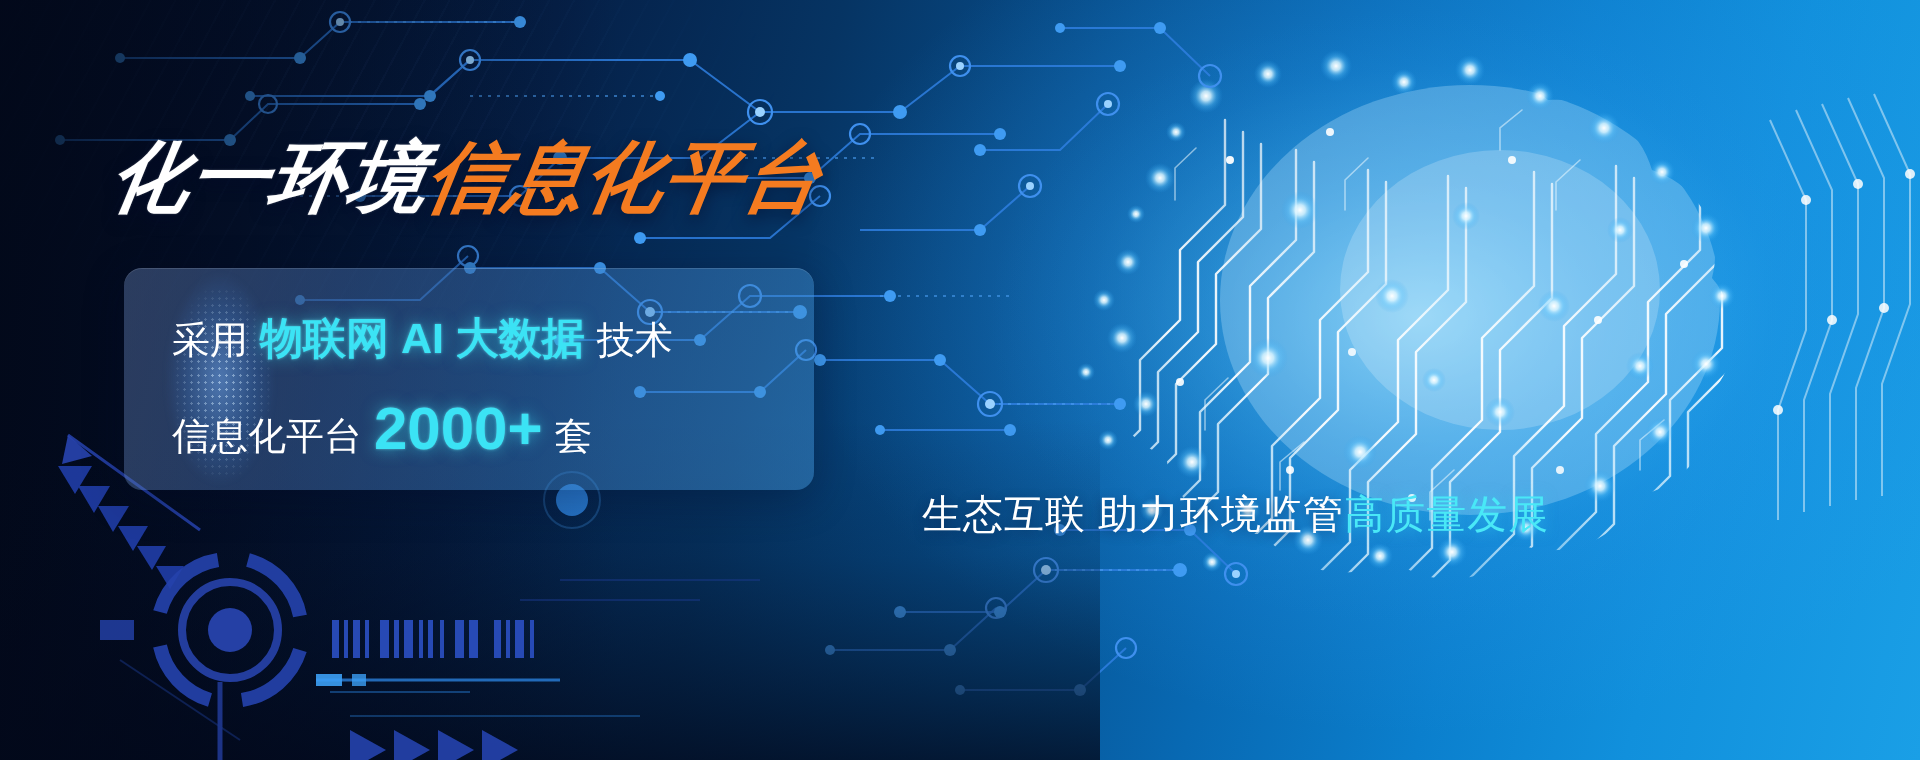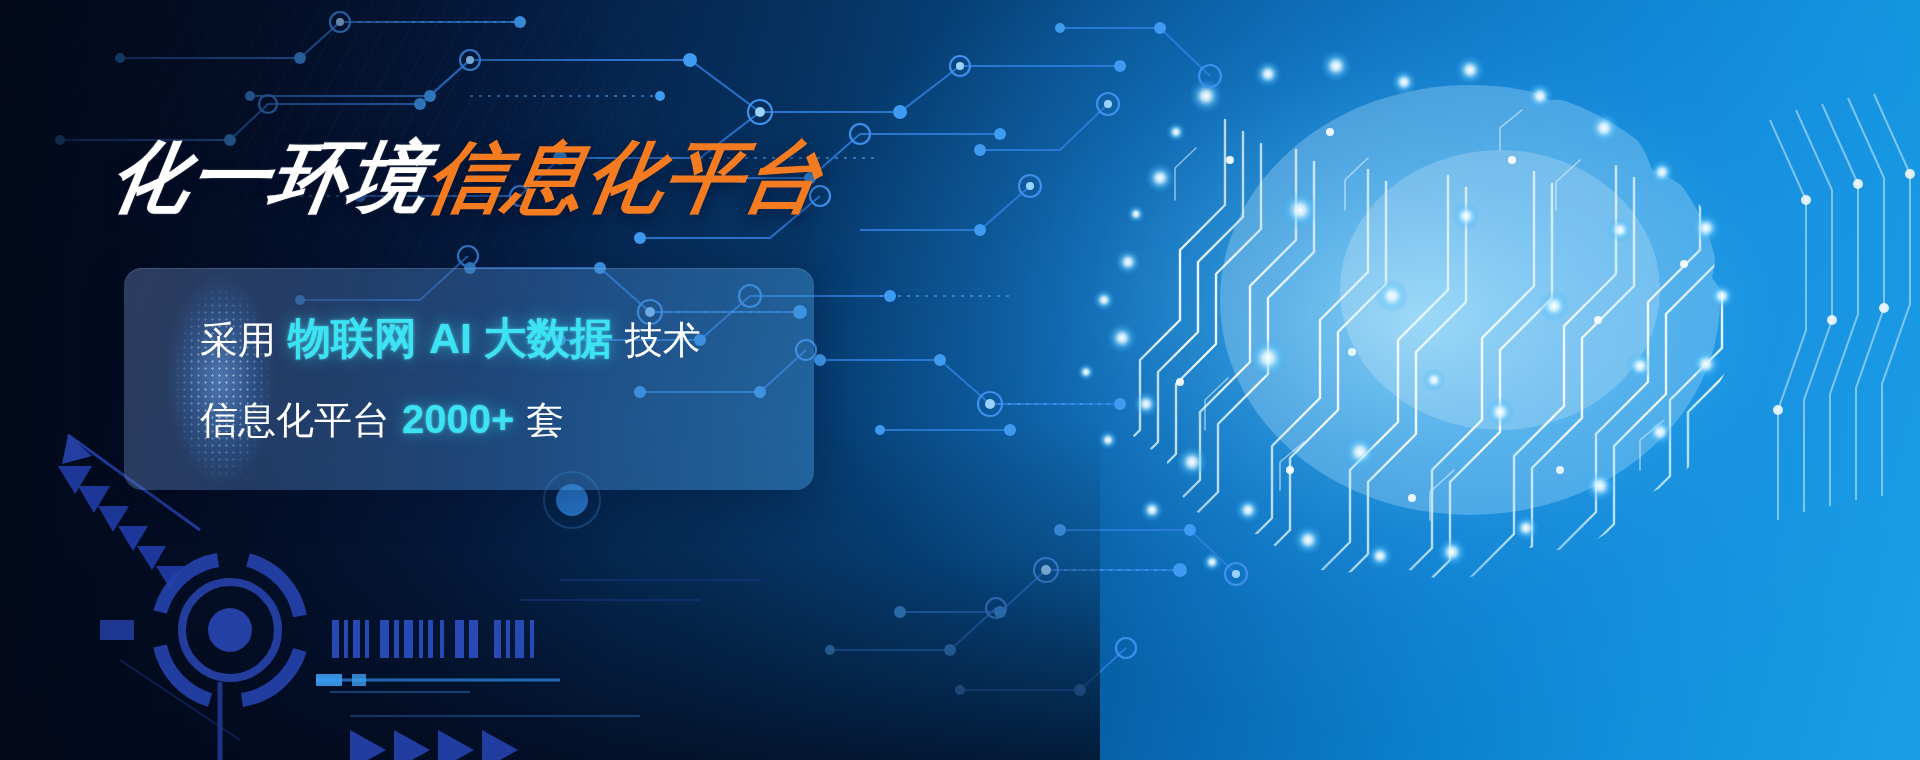--- a/index.html
+++ b/index.html
@@ -70,25 +70,25 @@
     filter:blur(3px);
   }
   .card-dots{
     position:absolute;left:50px;top:20px;width:96px;height:190px;
     background-image:radial-gradient(rgba(210,235,255,0.55) 1px, transparent 1.2px);
     background-size:7px 7px;
     -webkit-mask-image:radial-gradient(ellipse at center,#000 0%,rgba(0,0,0,0.55) 45%,transparent 75%);
     mask-image:radial-gradient(ellipse at center,#000 0%,rgba(0,0,0,0.55) 45%,transparent 75%);
   }
   .card-rows{position:absolute;left:0;top:0;width:100%;height:100%;}
-  .row{position:absolute;left:48px;white-space:nowrap;color:#ffffff;margin-left:28px;}
+  .row{position:absolute;left:48px;white-space:nowrap;color:#ffffff;}
   .row1{top:42px;font-size:43px;}
   .row2{top:126px;font-size:43px;}
   .cy{color:#3BE3F5;text-shadow:0 0 16px rgba(59,227,245,0.55),0 0 3px rgba(120,245,255,0.6);font-weight:bold;}
-  .big{font-size:40px;font-weight:bold;}
+  .big{font-size:60px;font-weight:bold;}
   .sm{font-size:38px;}
 
   
   .tagline{
     position:absolute;left:922px;top:487px;white-space:nowrap;
     font-size:40px;color:#ffffff;letter-spacing:1px;
     text-shadow:0 3px 12px rgba(0,20,60,0.45);
   }
   .tagline .cy2{color:#49E8F7;text-shadow:0 0 14px rgba(60,220,250,0.5);}
 
@@ -476,14 +476,17 @@
         <span class="sm">技术</span>
       </div>
       <div class="row row2">
         <span class="sm">信息化平台</span>
         <span class="cy big">2000+</span>
         <span class="sm">套</span>
       </div>
     </div>
   </div>
 
+  <div class="tagline">
+    <span>生态互联 助力环境监管</span><span class="cy2">高质量发展</span>
+  </div>
 
 </div>
 
 </body></html>

